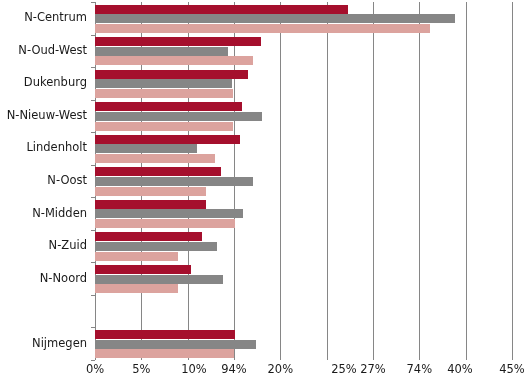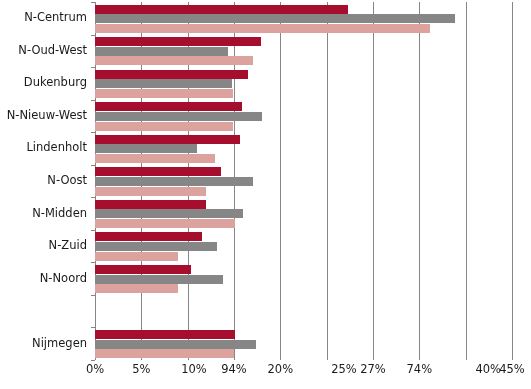--- a/index.html
+++ b/index.html
@@ -194,18 +194,18 @@
 
   <div id="xtick-labels">
       <div class="xtick" style="left: 0px;">0%</div>
       <div class="xtick" style="left: 46.3333px;">5%</div>
       <div class="xtick" style="left: 99px;">10%</div>
       <div class="xtick" style="left: 139px;">94%</div>
       <div class="xtick" style="left: 185.333px;">20%</div>
       <div class="xtick" style="left: 249px;">25%</div>
       <div class="xtick" style="left: 278px;">27%</div>
       <div class="xtick" style="left: 324.333px;">74%</div>
-      <div class="xtick" style="left: 381px; text-align: right;">40%</div>
+      <div class="xtick" style="left: 365px;">40%</div>
       <div class="xtick" style="left: 417px;">45%</div>
     </div>
 
 
 </div>
 
 </body></html>

